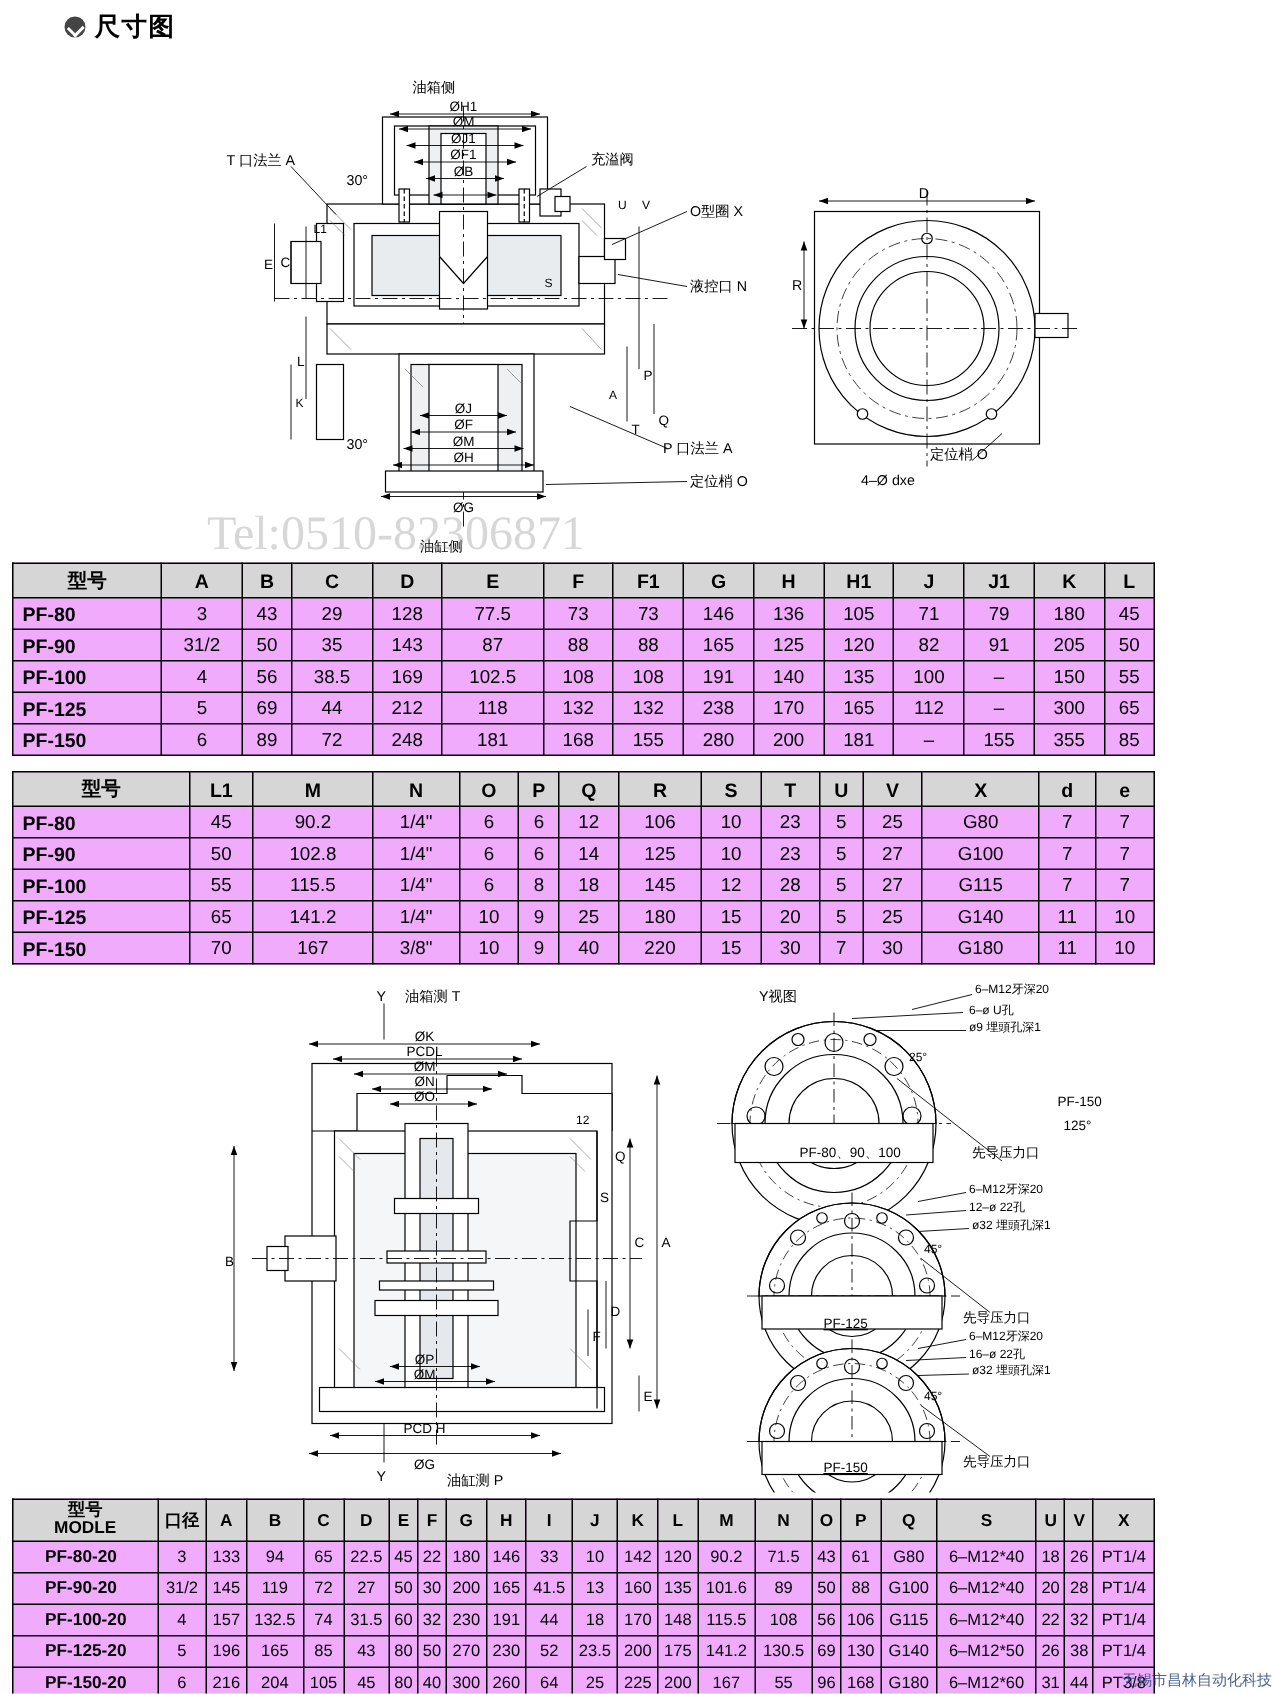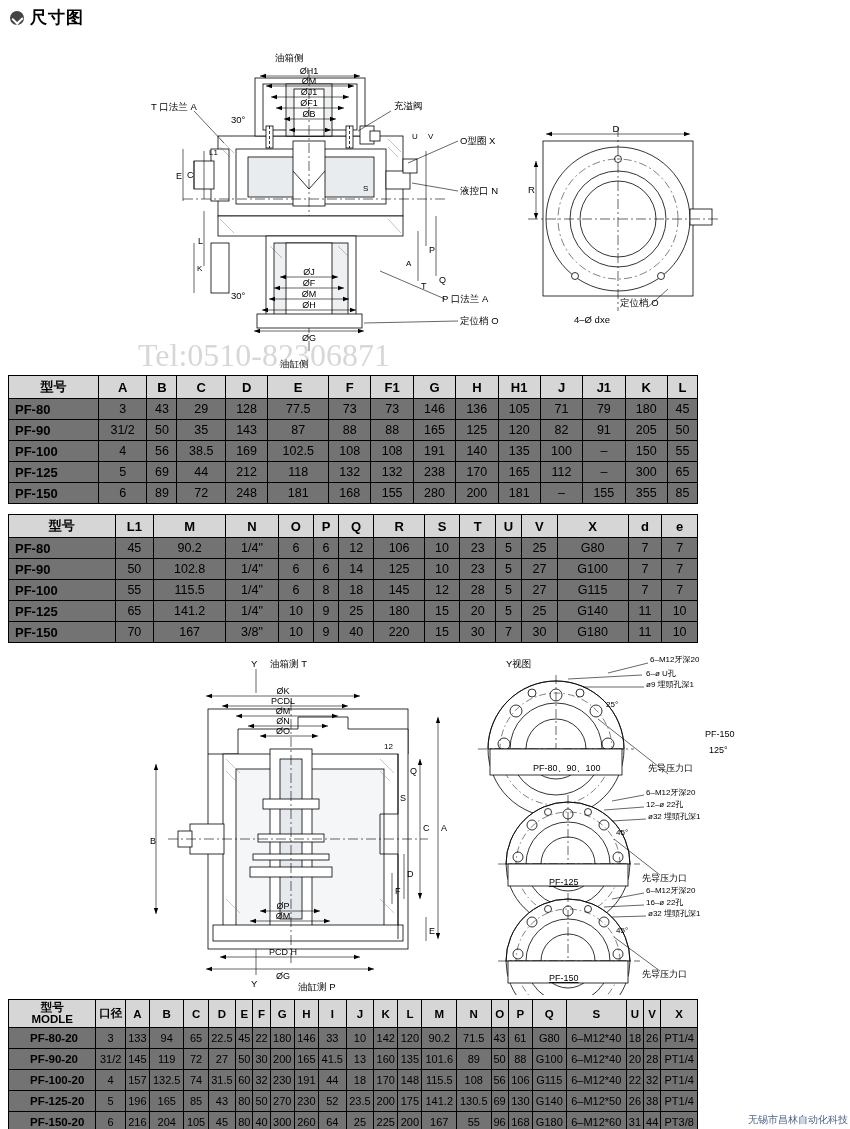--- a/index.html
+++ b/index.html
@@ -16,20 +16,21 @@
 
   
   .page-title {
     display: flex;
     align-items: center;
     gap: 6px;
     padding: 6px 0 2px 10px;
     font-size: 17px;
     font-weight: bold;
     letter-spacing: 1px;
+    margin-left: 33px;
   }
   .title-bullet {
     width: 14px; height: 14px;
     border-radius: 50%;
     background: #444;
     position: relative;
     display:inline-block;
   }
   .title-bullet::after{
     content:"";
@@ -65,23 +66,23 @@
     font-weight: normal;
     color: rgba(40,70,120,0.85);
     background: rgba(255,255,255,0.0);
     white-space: nowrap;
   }
 
   
   table.spec {
     border-collapse: collapse;
     margin: 6px 8px 0 8px;
-    width: 690px;
+    width: 762px;
     font-size: 12.5px;
-    background:#737373;
+    background:#f0abfc;
   }
   table.spec th, table.spec td {
     border: 1px solid #000;
     text-align: center;
     padding: 2px 1px;
     height: 21px;
     white-space: nowrap;
   }
   table.spec th {
     background: #d6d6d6;

